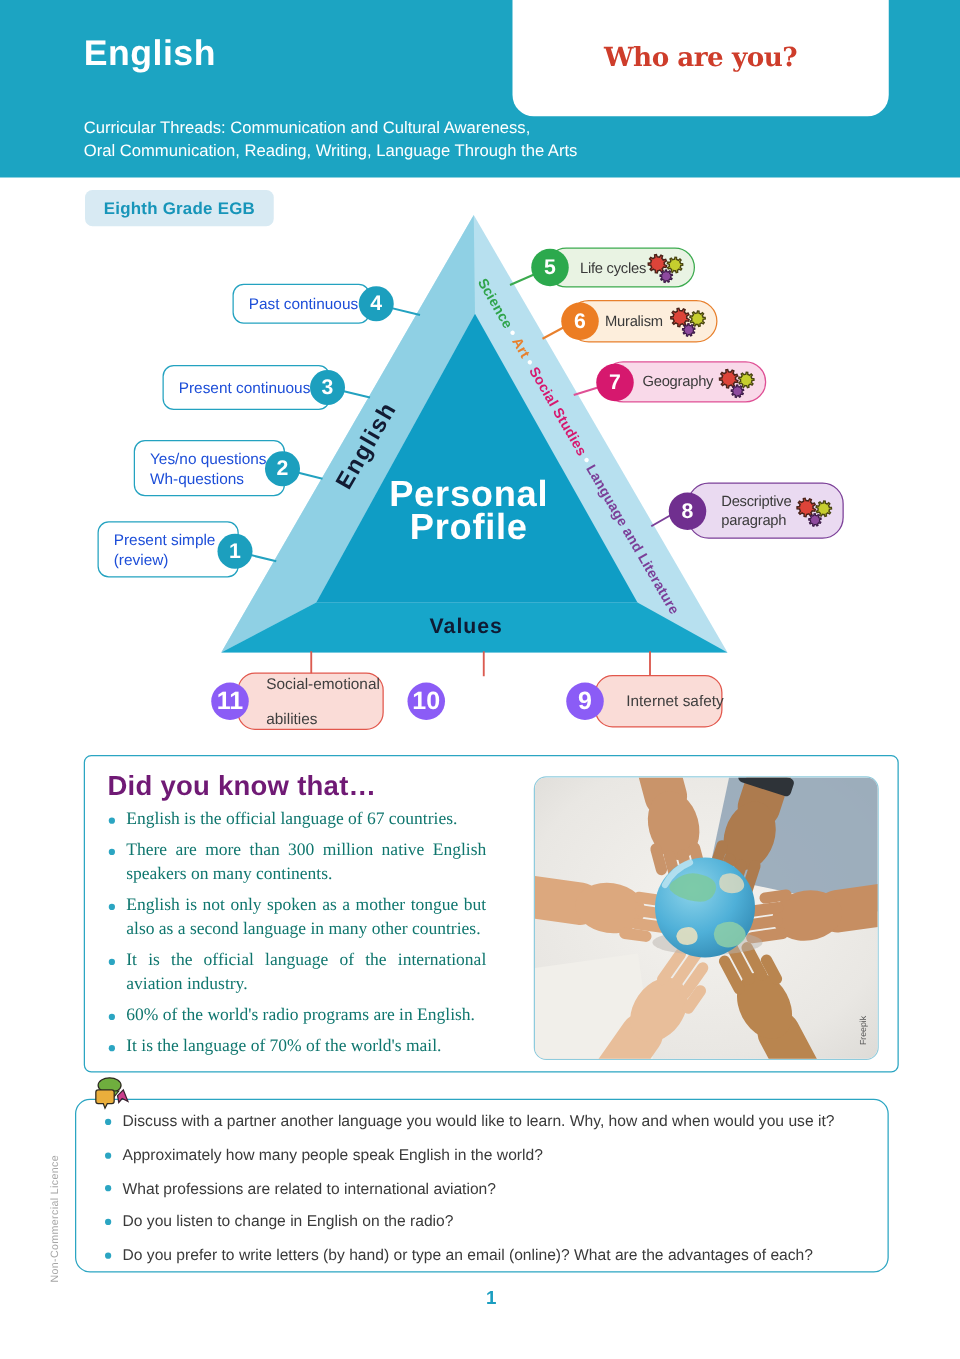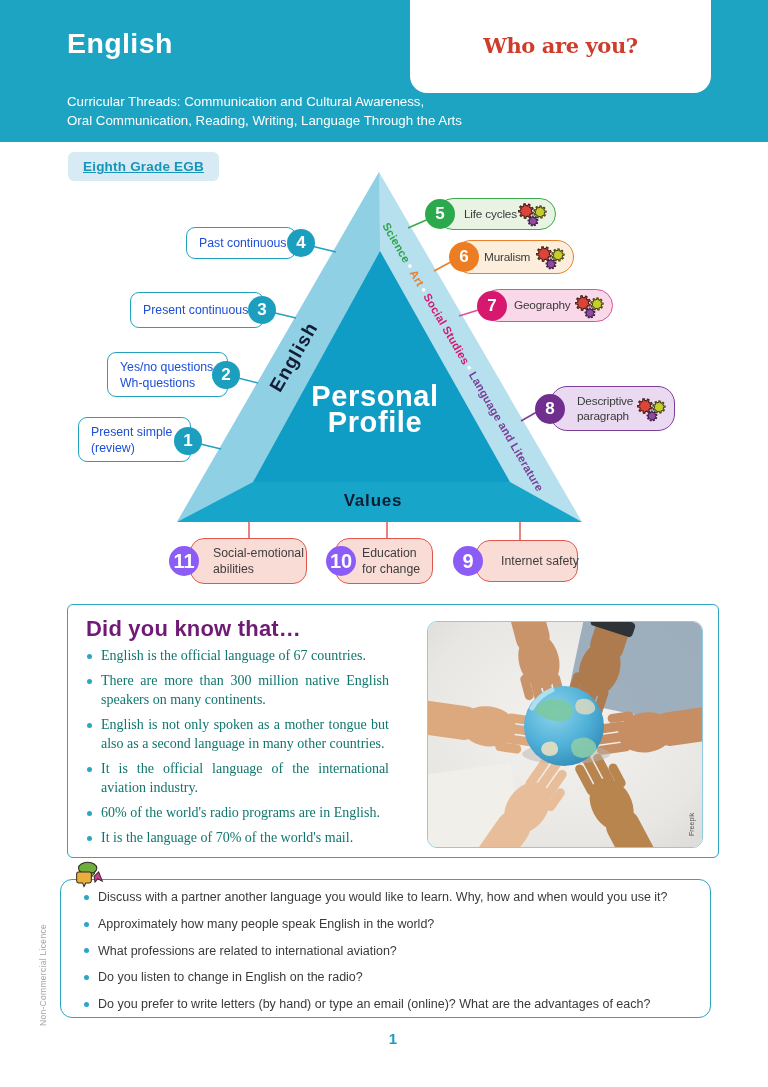--- a/index.html
+++ b/index.html
@@ -10,21 +10,21 @@
   .header-band{position:absolute;left:0;top:0;width:768px;height:142px;background:#1CA4C2;}
   .hdr-title{position:absolute;left:67px;top:29px;color:#fff;font-weight:bold;
              font-size:28.5px;line-height:28px;letter-spacing:.4px;}
   .hdr-sub{position:absolute;left:67px;top:93px;color:#fff;font-size:13.3px;line-height:18.5px;}
   .who-card{position:absolute;left:410px;top:0;width:301px;height:93px;background:#fff;
             border-radius:0 0 17px 17px;}
   .who-text{position:absolute;left:0;top:33px;width:100%;text-align:center;color:#CE3D2B;
             font-family:"DejaVu Serif",serif;font-weight:bold;font-size:21px;letter-spacing:-.4px;}
   .grade-badge{position:absolute;left:68px;top:152px;height:29px;background:#D8EAF3;color:#1795B9;
                font-weight:bold;font-size:13.5px;border-radius:6px;display:flex;align-items:center;
-               padding:0 15px;letter-spacing:.2px;text-decoration:underline;}
+               padding:0 15px;letter-spacing:.2px;}
 
   
   svg.diagram{position:absolute;left:0;top:0;pointer-events:none;}
   .rot-label{position:absolute;transform:translate(-50%,-50%) rotate(-60deg);color:#121B33;
              font-weight:bold;font-size:19px;letter-spacing:1.2px;white-space:nowrap;}
   .subjects{position:absolute;transform:translate(-50%,-50%) rotate(59.8deg);font-weight:bold;
             font-size:11.3px;white-space:nowrap;letter-spacing:.2px;}
   .subjects .dot{color:#fff;margin:0 3px;font-size:12px;}
   .subj-0{color:#2FA44B;} .subj-1{color:#E8802D;} .subj-2{color:#D6186E;} .subj-3{color:#7B3F98;}
   .center-label{position:absolute;left:375px;top:409px;transform:translate(-50%,-50%);color:#fff;
@@ -194,30 +194,26 @@
     <div>Descriptive</div>
     <div>paragraph</div>
     <svg class="gears" width="34" height="26" viewBox="1 0 34 26">
       <use href="#gear" transform="translate(10,10) scale(7.4)" fill="#DD4439" stroke="#4A241A" stroke-width=".16"></use>
       <use href="#gear" transform="translate(24,11) scale(6.2) rotate(18)" fill="#C6CE2E" stroke="#4A4512" stroke-width=".18"></use>
       <use href="#gear" transform="translate(17,20) scale(5) rotate(9)" fill="#8E4A9E" stroke="#3E1C49" stroke-width=".2"></use>
     </svg>
   </div>
   <div class="pcirc c8">8</div>
 
-  <div class="bbox" style="left:190px;top:538px;width:117px;height:46px;padding-left:22px;">
+  <div class="bbox" style="left:190px;top:538px;width:117px;height:46px;padding-left:22px;justify-content:space-between;">
     <div>Social-emotional</div>
     <div>abilities</div>
   </div>
   <div class="bcirc" style="left:169px;top:546px;">11</div>
 
-  <div class="bbox" style="left:335px;top:538px;width:98px;height:46px;padding-left:26px;">
-    <div>Education</div>
-    <div>for change</div>
-  </div>
   <div class="bcirc" style="left:326px;top:546px;">10</div>
 
   <div class="bbox" style="left:476px;top:540px;width:102px;height:42px;padding-left:24px;">
     <div>Internet safety</div>
   </div>
   <div class="bcirc" style="left:453px;top:546px;">9</div>
 
   <div class="dyk-box"></div>
   <div class="dyk-title">Did you know that…</div>
   <div class="facts">

